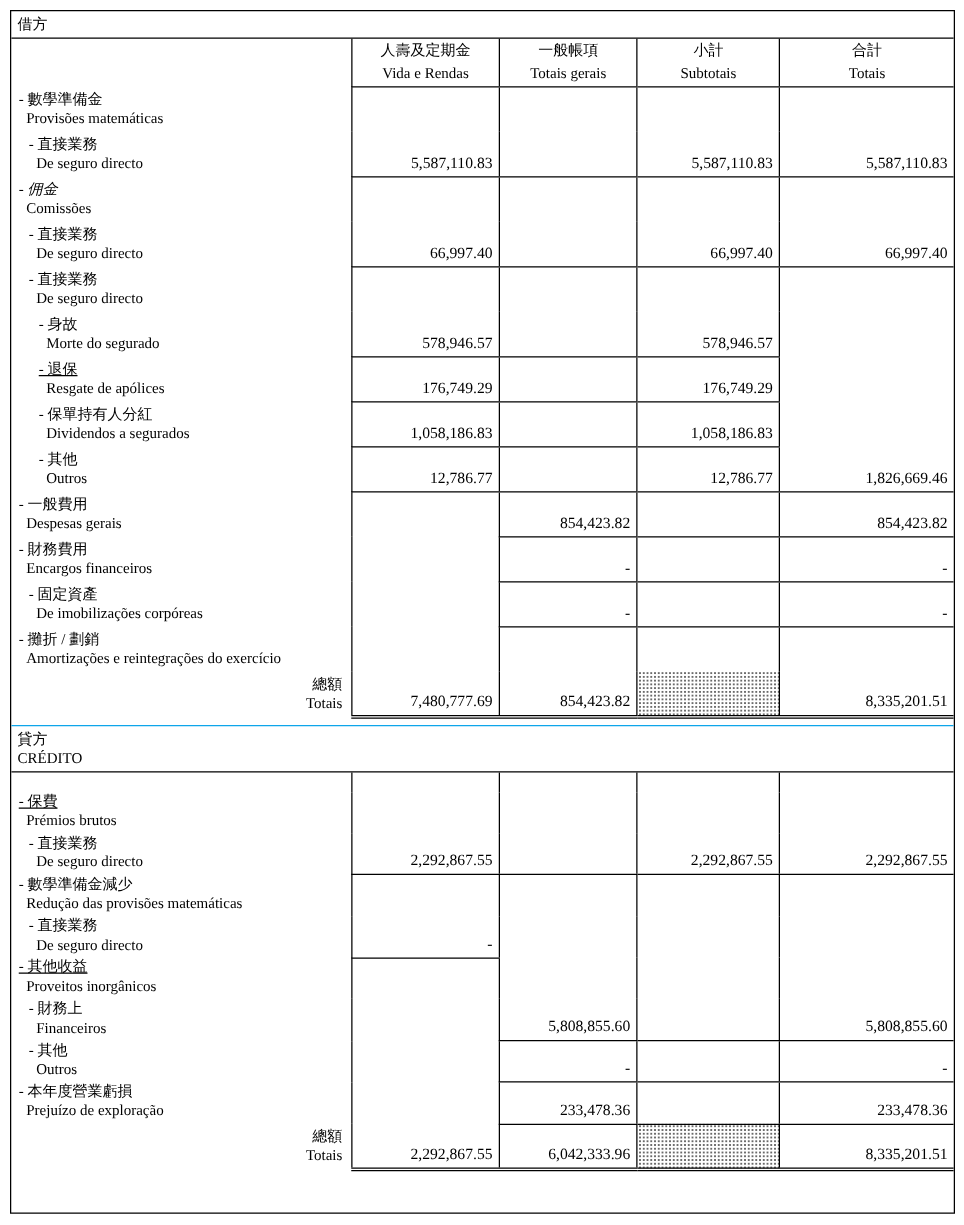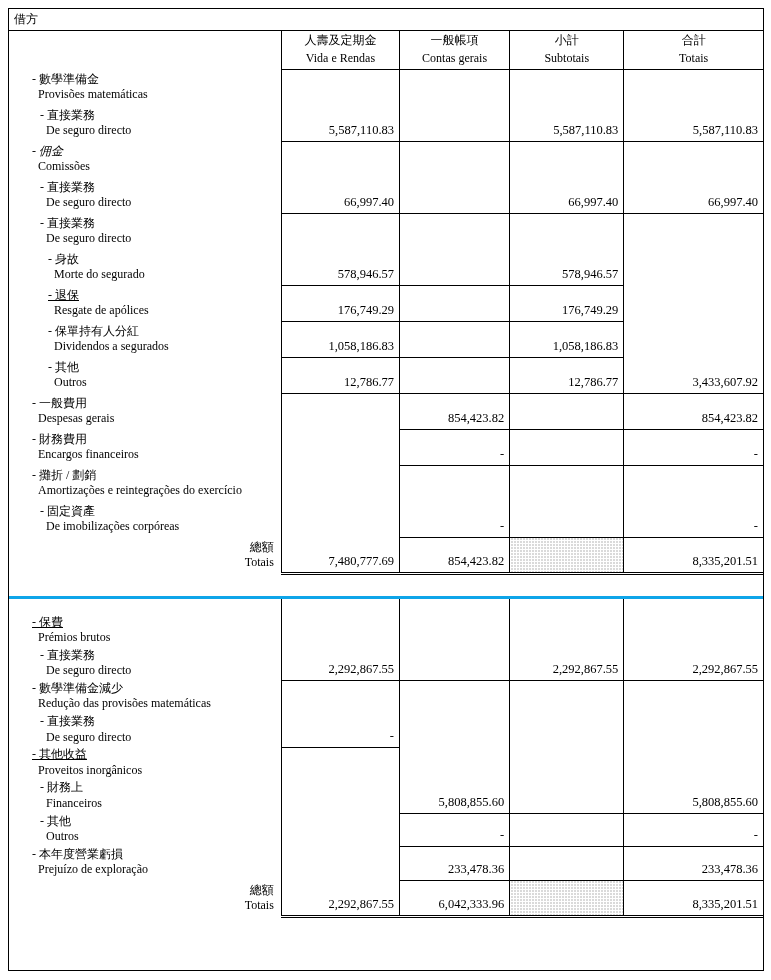--- a/index.html
+++ b/index.html
@@ -10,30 +10,30 @@
     font-family: "Liberation Serif", "DejaVu Serif", serif;
     overflow: hidden;
   }
   .page {
     width: 756px; height: 963px;
     margin: 8px;
     border: 1px solid #000;
     overflow: hidden;
     background: #fff;
   }
-  .sec-debit { border-bottom: 3px solid #0ea5e9; padding-bottom: 21px; }
+  .sec-debit { border-bottom: 1px solid #0ea5e9; padding-bottom: 5px; }
   .section-title {
     border-bottom: 1px solid #000;
     padding: 3px 0 3px 5px;
     font-size: 12px; line-height: 1.25;
   }
   table.acct { width: 100%; border-collapse: collapse; table-layout: fixed; }
   td { padding: 0; vertical-align: bottom; }
   td.label { font-size: 12px; line-height: 1.3; padding-bottom: 2px; }
-  td.label div { white-space: nowrap; overflow: hidden; margin-left: 17px; }
+  td.label div { white-space: nowrap; overflow: hidden; }
   td.num {
     border-left: 1px solid #000;
     text-align: right;
     padding: 0 5px 3px 0;
     font-size: 12.5px;
   }
   td.hdr {
     border-left: 1px solid #000;
     border-bottom: 1px solid #000;
     text-align: center; vertical-align: middle;
@@ -72,21 +72,21 @@
       </colgroup>
       <thead>
         <tr>
           <td class="labelhdr"></td>
           <td class="hdr">
             <div>人壽及定期金</div>
             <div>Vida e Rendas</div>
           </td>
           <td class="hdr">
             <div>一般帳項</div>
-            <div>Contas gerais</div>
+            <div>Totais gerais</div>
           </td>
           <td class="hdr">
             <div>小計</div>
             <div>Subtotais</div>
           </td>
           <td class="hdr">
             <div>合計</div>
             <div>Totais</div>
           </td>
         </tr>
@@ -173,21 +173,21 @@
             <td class="num"></td>
           </tr>
           <tr>
             <td class="label">
               <div style="padding-left: 22px;">- 其他</div>
               <div style="padding-left: 28px;">Outros</div>
             </td>
             <td class="num ul">12,786.77</td>
             <td class="num ul"></td>
             <td class="num ul">12,786.77</td>
-            <td class="num ul">3,433,607.92</td>
+            <td class="num ul">1,826,669.46</td>
           </tr>
           <tr>
             <td class="label">
               <div style="padding-left: 6px;">- 一般費用</div>
               <div style="padding-left: 12px;">Despesas gerais</div>
             </td>
             <td class="num"></td>
             <td class="num ul">854,423.82</td>
             <td class="num ul"></td>
             <td class="num ul">854,423.82</td>
@@ -197,53 +197,57 @@
               <div style="padding-left: 6px;">- 財務費用</div>
               <div style="padding-left: 12px;">Encargos financeiros</div>
             </td>
             <td class="num"></td>
             <td class="num ul">-</td>
             <td class="num ul"></td>
             <td class="num ul">-</td>
           </tr>
           <tr>
             <td class="label">
+              <div style="padding-left: 14px;">- 固定資產</div>
+              <div style="padding-left: 20px;">De imobilizações corpóreas</div>
+            </td>
+            <td class="num"></td>
+            <td class="num ul">-</td>
+            <td class="num ul"></td>
+            <td class="num ul">-</td>
+          </tr>
+          <tr>
+            <td class="label">
               <div style="padding-left: 6px;">- 攤折 / 劃銷</div>
               <div style="padding-left: 12px;">Amortizações e reintegrações do exercício</div>
             </td>
             <td class="num"></td>
             <td class="num"></td>
             <td class="num"></td>
             <td class="num"></td>
-          </tr>
-          <tr>
-            <td class="label">
-              <div style="padding-left: 14px;">- 固定資產</div>
-              <div style="padding-left: 20px;">De imobilizações corpóreas</div>
-            </td>
-            <td class="num"></td>
-            <td class="num ul">-</td>
-            <td class="num ul"></td>
-            <td class="num ul">-</td>
           </tr>
           <tr class="totals-row">
             <td class="label totlabel">
               <div>總額</div>
               <div>Totais</div>
             </td>
             <td class="num dbl">7,480,777.69</td>
             <td class="num dbl">854,423.82</td>
             <td class="num dbl shade"></td>
             <td class="num dbl">8,335,201.51</td>
           </tr>
         </tbody>
     </table>
   </div>
 
   <div class="sec-credit">
+    <div class="section-title">
+      <div>貸方</div>
+      <div>CRÉDITO</div>
+    </div>
     <table class="acct">
       <colgroup>
         <col style="width:272px">
           <col style="width:118px">
           <col style="width:110px">
           <col style="width:114px">
           <col style="width:139px">
       </colgroup>
       <thead>
         <tr class="spacer">

